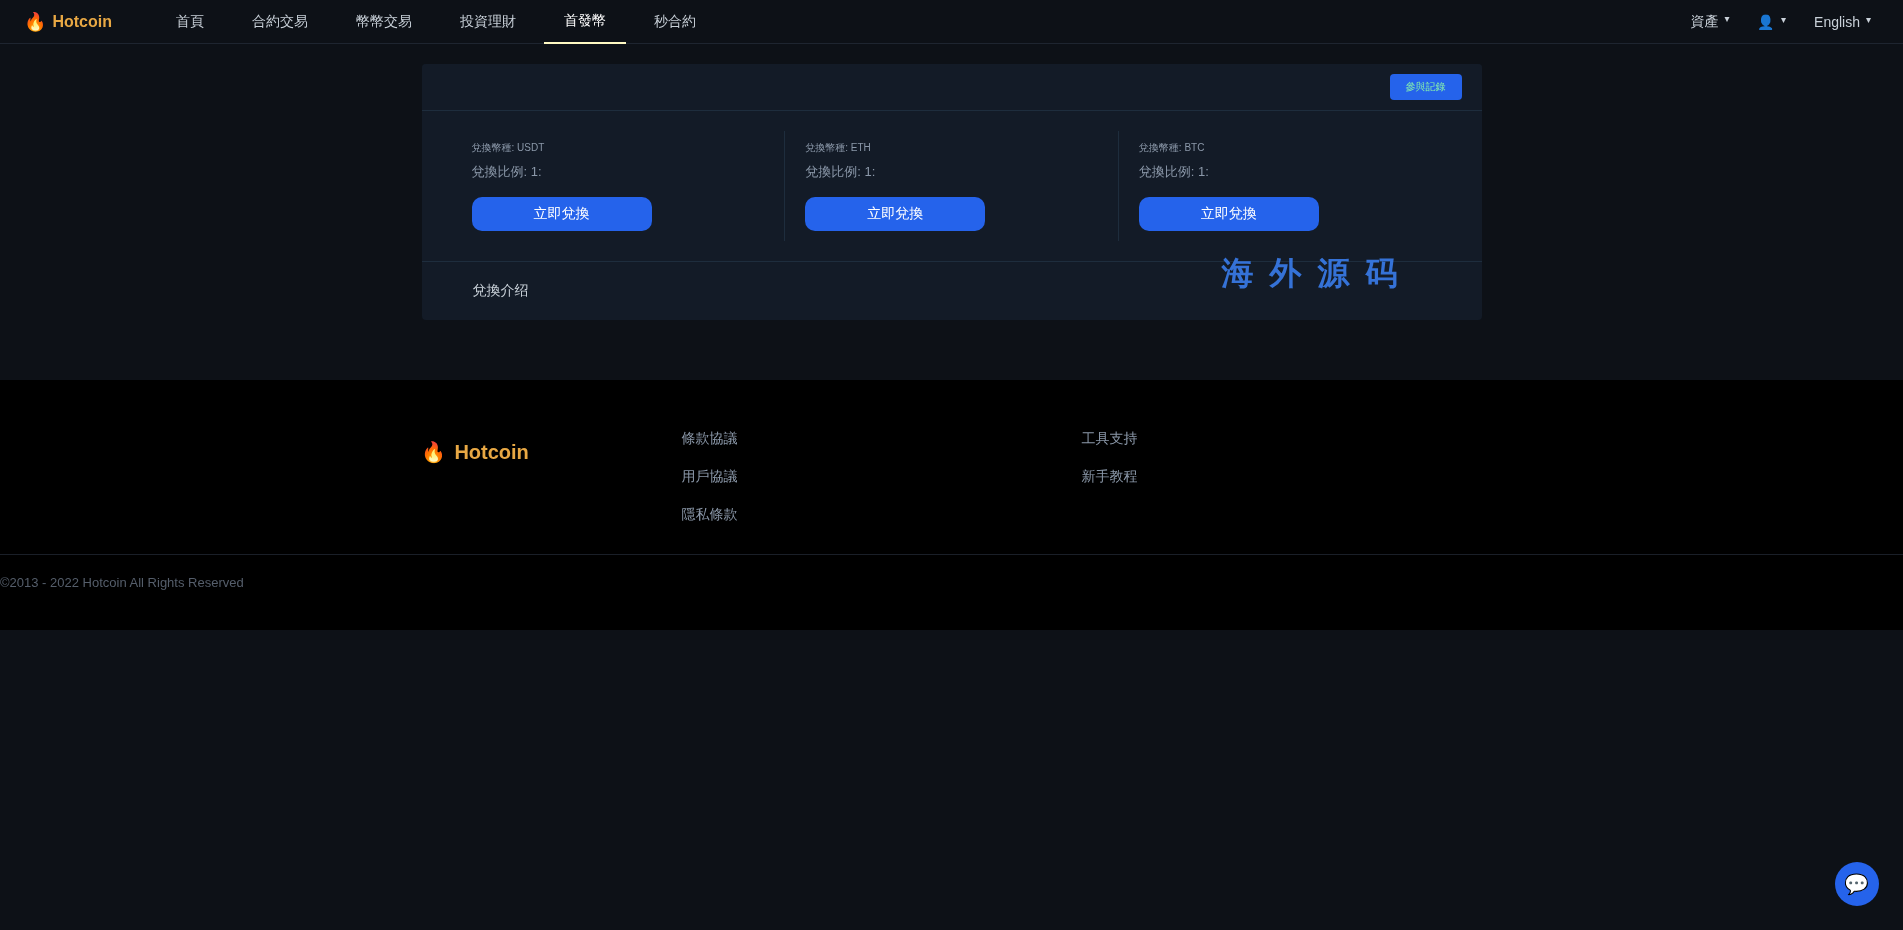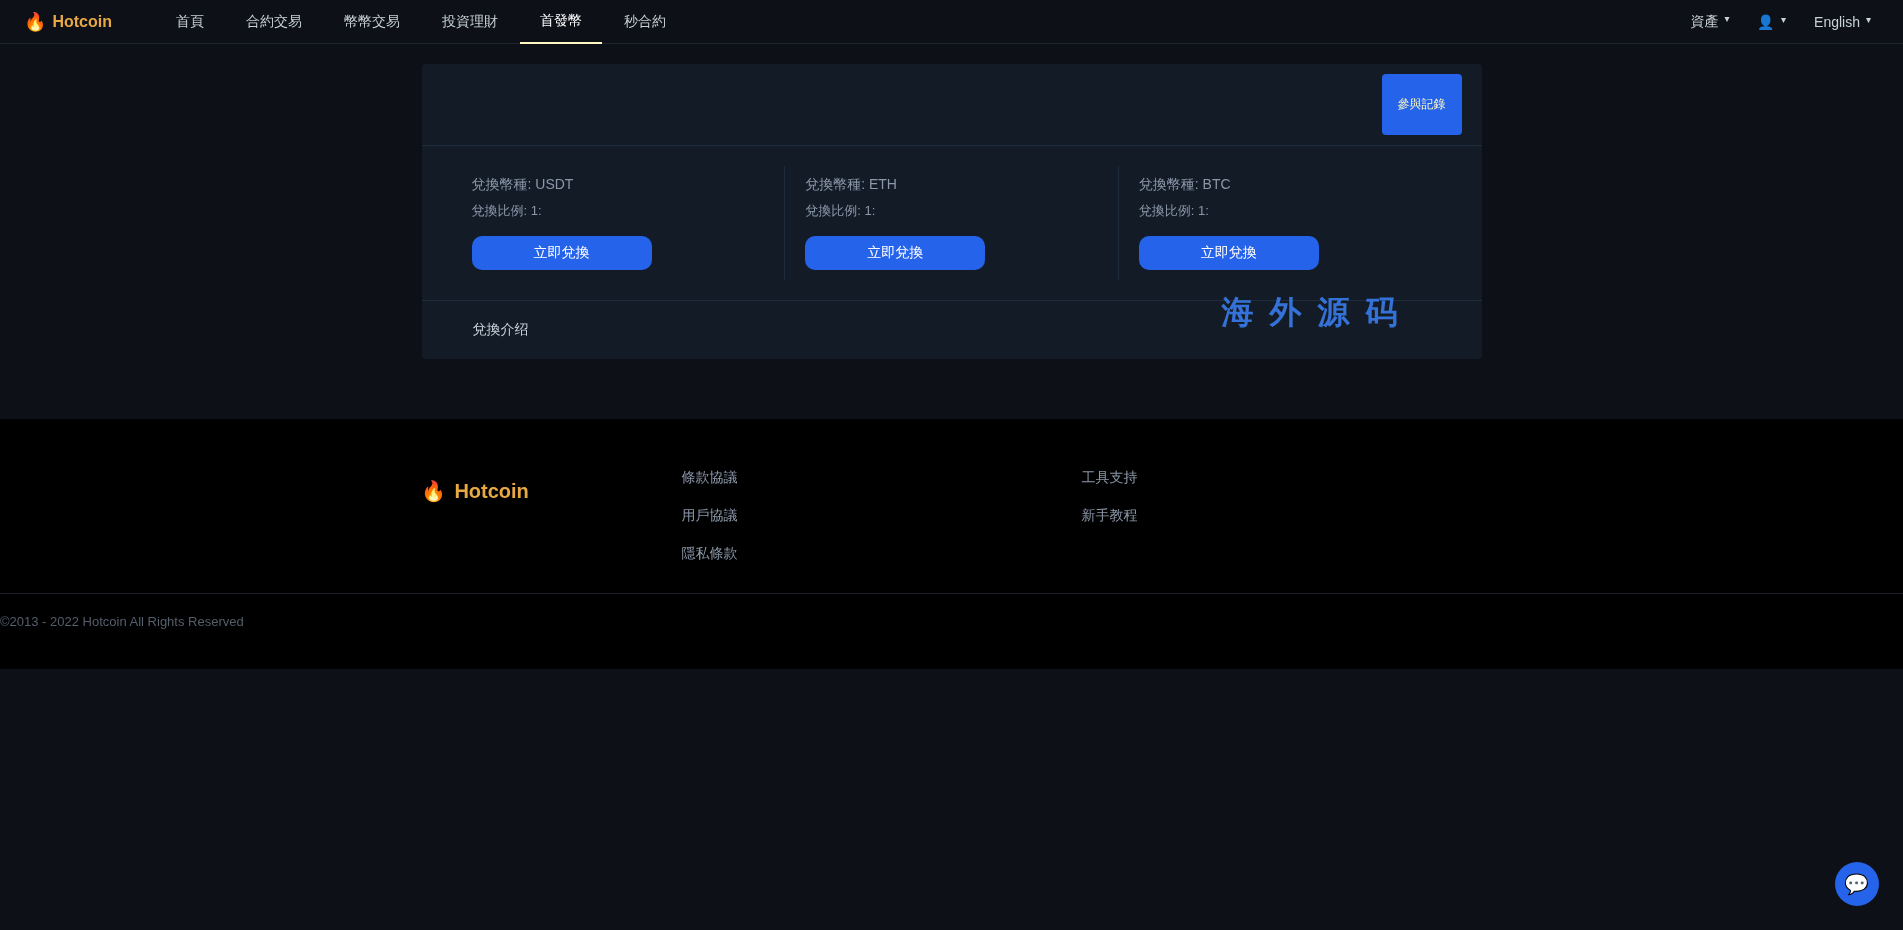--- a/index.html
+++ b/index.html
@@ -29,21 +29,21 @@
       font-weight: bold;
       margin-right: 32px;
       min-width: 100px;
     }
     .flame-icon {
       font-size: 18px;
     }
     .nav-items {
       display: flex;
       align-items: flex-end;
-      gap: 2px;
+      gap: 8px;
       flex: 1;
     }
     .nav-item {
       padding: 0 20px;
       height: 44px;
       display: flex;
       align-items: center;
       font-size: 14px;
       color: #c9d1d9;
       cursor: pointer;
@@ -86,25 +86,25 @@
       padding: 10px 20px 10px 20px;
       background-color: #131b27;
       width: 1060px;
       margin: 0 auto;
       border-radius: 4px 4px 0 0;
       border-bottom: 1px solid #1e2d3d;
     }
 
     .participate-btn {
       background-color: #2563eb;
-      color: #fef9c3;
+      color: #86efac;
       border: none;
       border-radius: 4px;
-      padding: 22px 16px;
-      font-size: 12px;
+      padding: 6px 16px;
+      font-size: 10px;
       cursor: pointer;
     }
 
     .outer-panel {
       width: 1060px;
       margin: 0 auto;
       background-color: #131b27;
       border-radius: 4px;
     }
 
@@ -114,21 +114,21 @@
       padding: 20px 30px 20px 30px;
       border-bottom: 1px solid #1e2d3d;
     }
 
     .exchange-card {
       flex: 1;
       padding: 10px 20px;
     }
 
     .card-label {
-      font-size: 14px;
+      font-size: 10px;
       color: #8b98a9;
       margin-bottom: 8px;
     }
 
     .exchange-ratio {
       font-size: 13px;
       color: #8b98a9;
       margin-bottom: 16px;
     }
 

